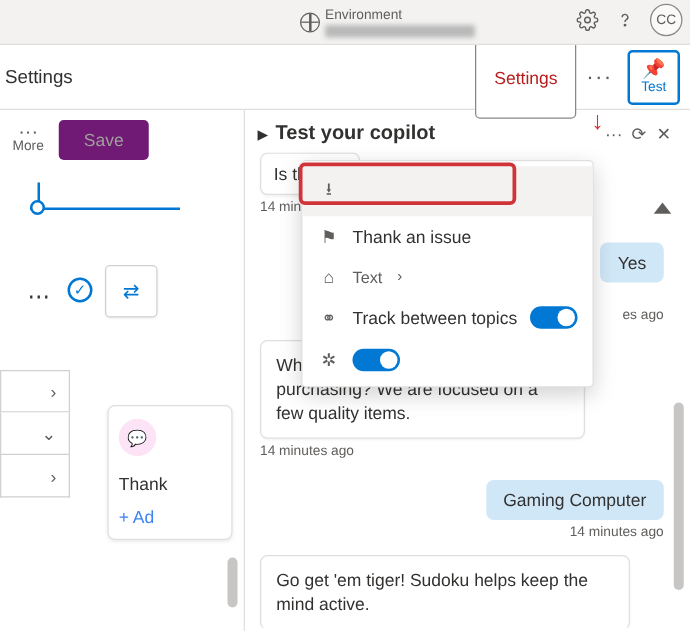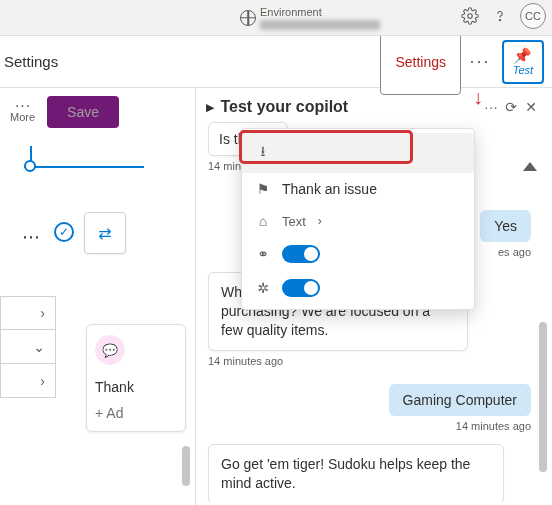--- a/index.html
+++ b/index.html
@@ -15,60 +15,60 @@
   .avatar { width: 26px; height: 26px; border-radius: 50%; border: 1px solid #8a8886; display: flex; align-items: center; justify-content: center; font-size: 11px; color: #605e5c; background: #faf9f8; }
 
   
   .subbar { height: 52px; display: flex; align-items: center; border-bottom: 1px solid #e1dfdd; padding: 0 8px 0 0; }
   .subbar .title { font-size: 15px; padding-left: 4px; }
   .subbar .spacer { flex: 1; }
   .settings-btn { border: 1px solid #8a8886; border-radius: 4px; padding: 24px 14px; font-size: 14px; color: #b91c1c; background: #fff; }
   .ellipsis-plain { font-size: 18px; letter-spacing: 1px; color: #605e5c; padding: 0 8px; }
   .test-btn { border: 2px solid #0078d4; border-radius: 4px; width: 42px; height: 44px; display: flex; flex-direction: column; align-items: center; justify-content: center; color: #0078d4; margin-left: 4px; }
   .test-btn .pin { font-size: 15px; line-height: 15px; }
-  .test-btn .lbl { font-size: 11px; margin-top: 1px; font-style: italic; }
+  .test-btn .lbl { font-size: 11px; margin-top: 1px; }
 
   
   .left-area { position: absolute; left: 0; top: 88px; width: 195px; height: 417px; overflow: hidden; }
   .mini-toolbar { display: flex; align-items: center; gap: 12px; padding: 8px 10px; }
   .more-stack { display:flex; flex-direction:column; align-items:center; font-size:11px; color:#605e5c; }
   .more-stack .dots { font-size:16px; line-height:10px; }
   .save-disabled { background:#701a75; color:#a19f9d; border:none; border-radius:4px; padding:8px 20px; font-size:14px; }
   .canvas { position: relative; margin-top: 10px; height: 360px; }
   .vline { position:absolute; left:30px; top:0; width:2px; height:20px; background:#0078d4; }
   .hline { position:absolute; left:24px; top:20px; width:120px; height:2px; background:#0078d4; }
   .node-dot { position:absolute; left:24px; top:14px; width:12px; height:12px; border-radius:50%; border:2px solid #0078d4; background:#fff; }
   .row-ell { position:absolute; left:22px; top:80px; font-size:18px; color:#333; }
   .check-circ { position:absolute; left:54px; top:76px; width:20px; height:20px; border:2px solid #0078d4; border-radius:50%; display:flex; align-items:center; justify-content:center; color:#0078d4; font-size:12px; }
   .branch-box { position:absolute; left:84px; top:66px; width:42px; height:42px; border:1px solid #d2d0ce; border-radius:4px; display:flex; align-items:center; justify-content:center; color:#0078d4; font-size:16px; box-shadow:0 1px 2px rgba(0,0,0,0.06); background:#fff;}
   .stack { position:absolute; left:0; top:150px; width:56px; }
   .stack .row { border:1px solid #d2d0ce; height:34px; display:flex; align-items:center; justify-content:flex-end; padding-right:10px; font-size:14px; color:#605e5c; background:#fff;}
   .stack .row + .row { border-top:none; }
   .card { position:absolute; left:86px; top:178px; width:100px; border:1px solid #e1dfdd; border-radius:6px; background:#fff; box-shadow:0 1px 3px rgba(0,0,0,0.08); padding:10px 8px; }
   .card .bubble { width:30px; height:30px; border-radius:50%; background:#fce4f6; display:flex; align-items:center; justify-content:center; color:#8764b8; margin-bottom:14px;}
   .card .ttl { font-size:14px; margin-bottom:10px; }
-  .card .add { font-size:14px; color:#737373; }
+  .card .add { font-size:14px; color:#3b82f6; }
   .left-scroll { position:absolute; left:182px; top:300px; width:8px; height:40px; background:#c8c6c4; border-radius:4px; }
 
   
   .panel { position:absolute; left:195px; top:88px; width:356px; height:417px; border-left:1px solid #e1dfdd; }
   .panel-head { display:flex; align-items:center; padding:10px 10px 6px 10px; }
   .panel-head .caret { font-size:11px; margin-right:6px; color:#323130; }
   .panel-head .ptitle { font-size:16px; font-weight:600; }
   .panel-head .grow { flex:1; }
   .ic { width:20px; text-align:center; color:#605e5c; font-size:14px; }
   .ic.close { font-size:14px; }
 
   .arrow { position:absolute; right:68px; top:-2px; color:#d13438; font-size:20px; font-weight:bold; }
   .arrow::before { content:"↓"; }
 
   .chat { position:relative; padding:0 12px 10px 12px; height:380px; overflow:hidden; }
   .ts { font-size:11px; color:#605e5c; margin:4px 0 10px 0; }
   .user-msg { background:#fff; border:1px solid #e1dfdd; border-radius:6px; padding:8px 10px; font-size:14px; width:80px; box-shadow:0 1px 2px rgba(0,0,0,0.05);}
-  .yes-chip { position:absolute; right:20px; top:88px; background:#d0e7f8; border-radius:6px; padding:8px 14px; font-size:14px; }
+  .yes-chip { position:absolute; right:20px; top:72px; background:#d0e7f8; border-radius:6px; padding:8px 14px; font-size:14px; }
   .ago-r { position:absolute; right:20px; top:124px; font-size:11px; color:#605e5c; }
   .bot-msg { background:#fff; border:1px solid #e1dfdd; border-radius:6px; padding:10px 12px; font-size:14px; width:260px; margin-top:100px; line-height:1.35; box-shadow:0 1px 2px rgba(0,0,0,0.05);}
   .gaming-chip { position:absolute; right:20px; top:262px; background:#d0e7f8; border-radius:6px; padding:8px 14px; font-size:14px; }
   .ago-r2 { position:absolute; right:20px; top:298px; font-size:11px; color:#605e5c; }
   .bot-msg2 { background:#fff; border:1px solid #e1dfdd; border-radius:6px; padding:10px 12px; font-size:14px; width:296px; position:absolute; left:12px; top:322px; line-height:1.35; box-shadow:0 1px 2px rgba(0,0,0,0.05);}
   .up-caret { position:absolute; right:14px; top:40px; width:0; height:0; border-left:7px solid transparent; border-right:7px solid transparent; border-bottom:9px solid #605e5c; }
   .right-scroll { position:absolute; right:4px; top:200px; width:8px; height:150px; background:#c8c6c4; border-radius:4px; }
 
   
   .menu { position:absolute; left:241px; top:128px; width:234px; background:#fff; border:1px solid #e1dfdd; border-radius:4px; box-shadow:0 6px 18px rgba(0,0,0,0.18); z-index:50; padding:4px 0; }
@@ -195,20 +195,21 @@
     <span class="micon">⚑</span>
     <span class="mlabel">Thank an issue</span>
   </div>
   <div class="item">
     <span class="micon">⌂</span>
     <span class="rtext">Text</span>
     <span class="chev">›</span>
   </div>
   <div class="item">
     <span class="micon">⚭</span>
+    <span class="mlabel">Track between topics</span>
     <span class="toggle"></span>
   </div>
   <div class="item">
     <span class="micon">✲</span>
     <span class="toggle"></span>
   </div>
 </div>
 <div class="highlight-box"></div>
 
 </body></html>

